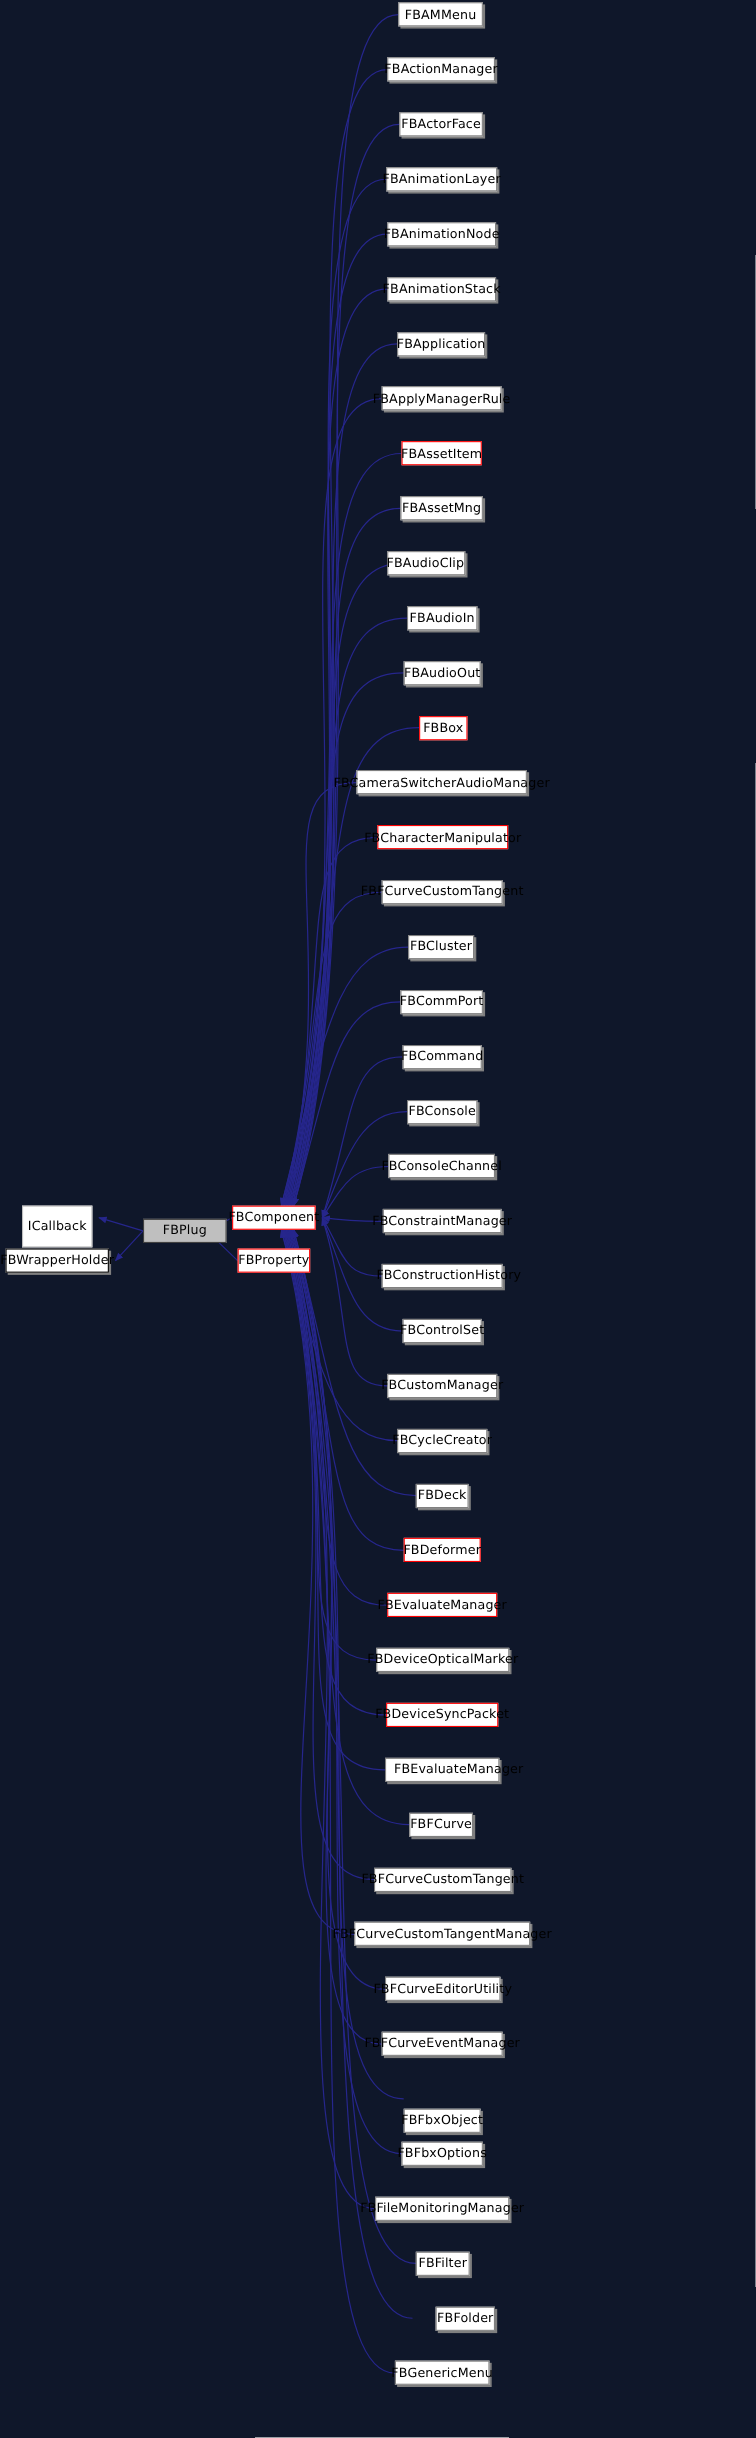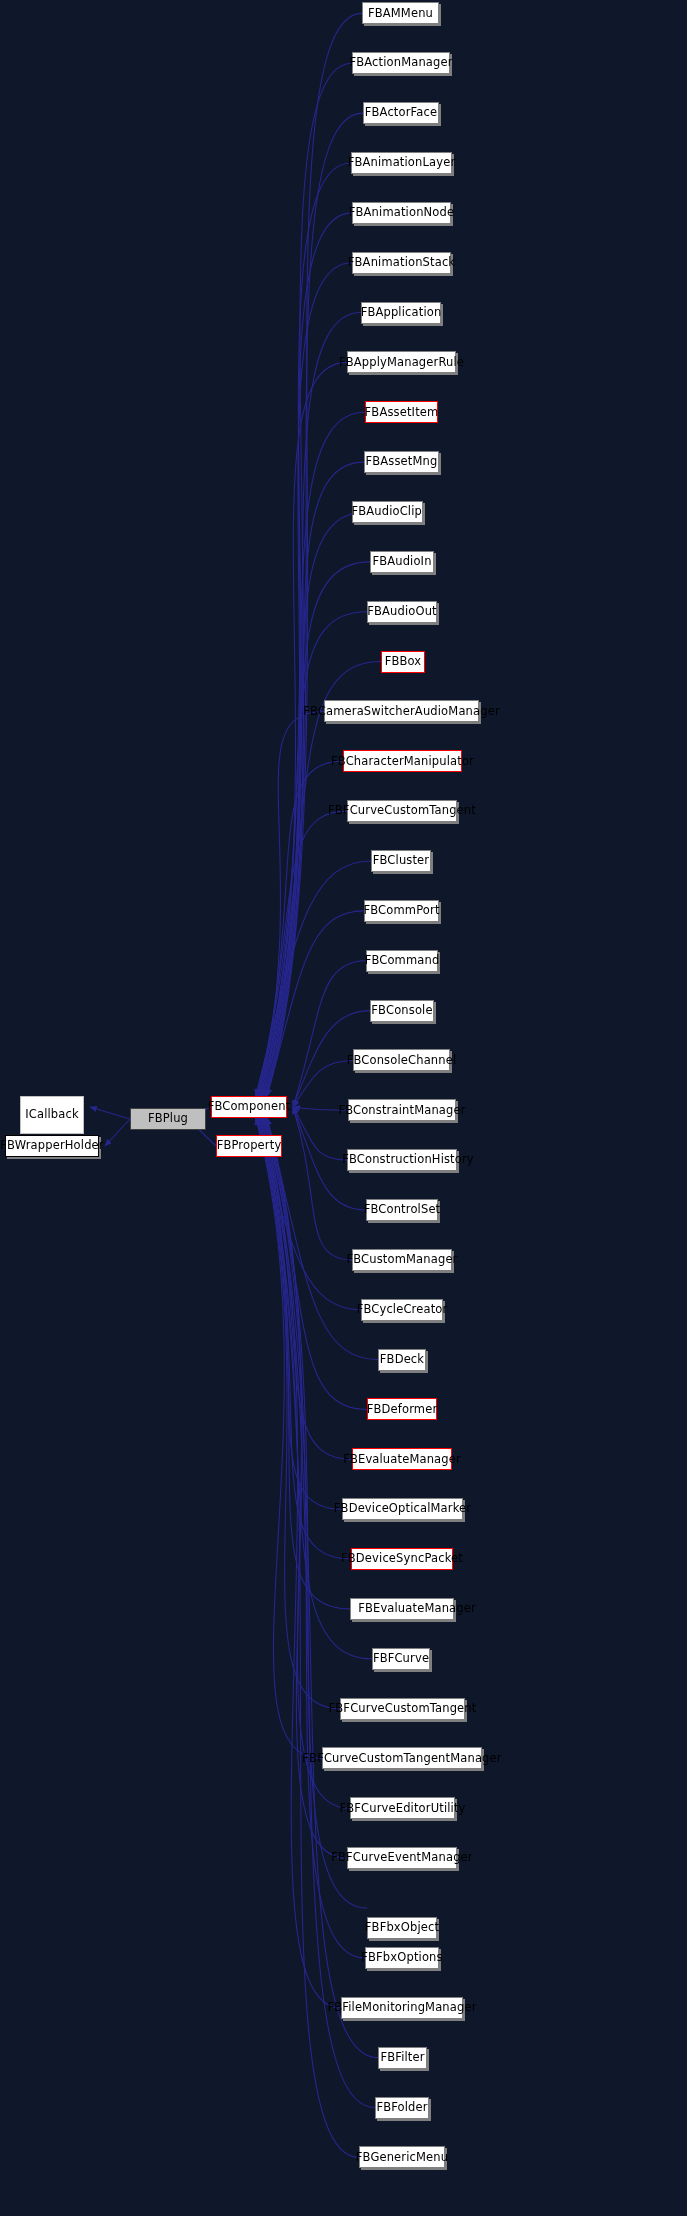--- a/index.html
+++ b/index.html
@@ -205,21 +205,21 @@
     </div>
     <div class="node b-grey shadow" style="left: 365px; top: 1946.92px; width: 74px; height: 22px;">
       <span>FBFbxOptions</span>
     </div>
     <div class="node b-grey shadow" style="left: 341px; top: 1996.79px; width: 122px; height: 22px;">
       <span>FBFileMonitoringManager</span>
     </div>
     <div class="node b-grey shadow" style="left: 378px; top: 2046.64px; width: 49px; height: 22px;">
       <span>FBFilter</span>
     </div>
-    <div class="node b-grey shadow" style="left: 375px; top: 2096.51px; width: 54px; height: 22px;">
+    <div class="node b-grey shadow" style="left: 396px; top: 2096.51px; width: 54px; height: 22px;">
       <span>FBFolder</span>
     </div>
     <div class="node b-grey shadow" style="left: 359px; top: 2146.36px; width: 86px; height: 22px;">
       <span>FBGenericMenu</span>
     </div>
     <div class="node filled" style="left: 130px; top: 1108px; width: 76px; height: 22px;">
       <span>FBPlug</span>
     </div>
     <div class="node b-light" style="left: 20px; top: 1096px; width: 64px; height: 38px;">
       <span>ICallback</span>

